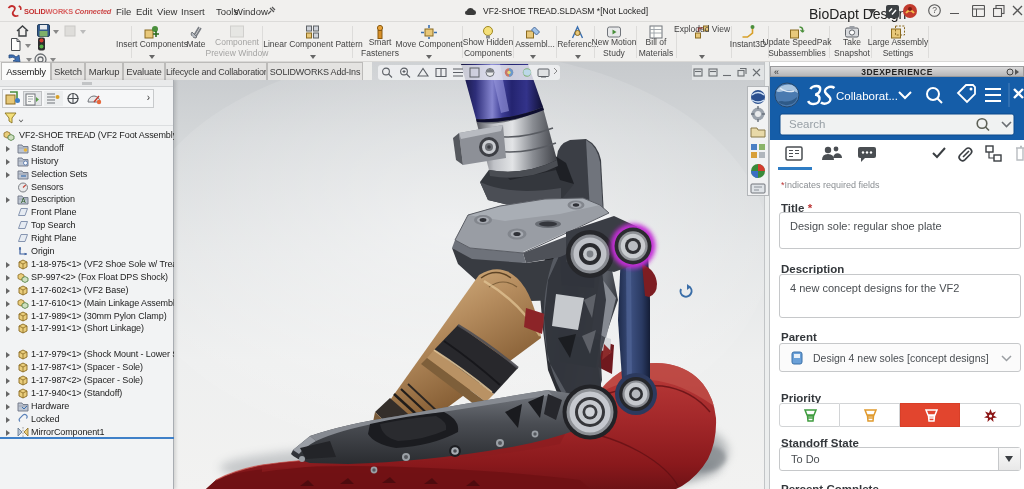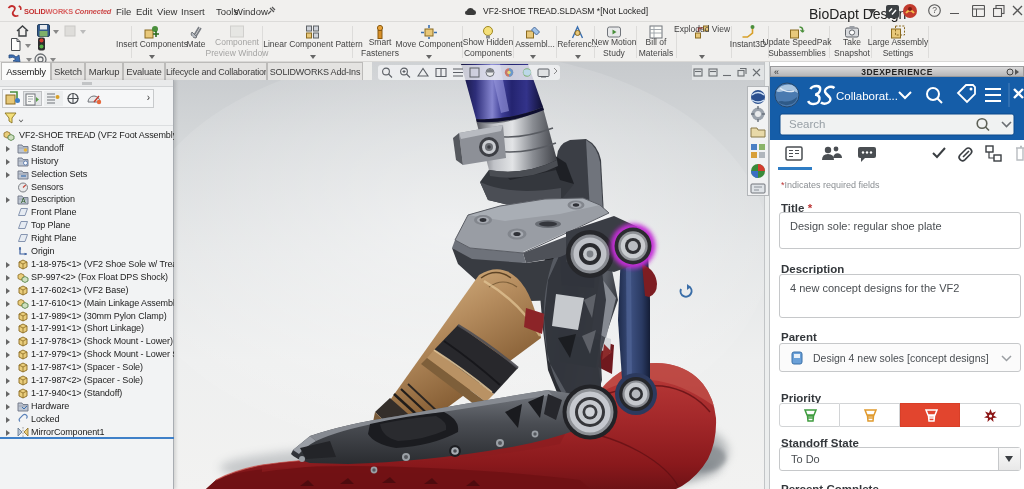--- a/index.html
+++ b/index.html
@@ -437,21 +437,21 @@
     <div class="trow" style="top:126px">
         <svg class="ticn" style="left:17px" width="12" height="12" viewBox="0 0 12 12">
           <use href="#i-plane"></use>
         </svg>
         <span class="txt" style="left:31px">Front Plane</span>
       </div>
     <div class="trow" style="top:139px">
         <svg class="ticn" style="left:17px" width="12" height="12" viewBox="0 0 12 12">
           <use href="#i-plane"></use>
         </svg>
-        <span class="txt" style="left:31px">Top Plane</span>
+        <span class="txt" style="left:31px">Top Search</span>
       </div>
     <div class="trow" style="top:152px">
         <svg class="ticn" style="left:17px" width="12" height="12" viewBox="0 0 12 12">
           <use href="#i-plane"></use>
         </svg>
         <span class="txt" style="left:31px">Right Plane</span>
       </div>
     <div class="trow" style="top:165px">
         <svg class="ticn" style="left:17px" width="12" height="12" viewBox="0 0 12 12">
           <use href="#i-origin"></use>
@@ -492,27 +492,20 @@
           <use href="#i-part"></use>
         </svg>
         <span class="txt" style="left:31px">1-17-989&lt;1&gt; (30mm Pylon Clamp)</span>
       </div>
     <div class="trow" style="top:242px">
         <i class="exp" style="left:6px"></i>
         <svg class="ticn" style="left:17px" width="12" height="13" viewBox="0 0 12 13">
           <use href="#i-part"></use>
         </svg>
         <span class="txt" style="left:31px">1-17-991&lt;1&gt; (Short Linkage)</span>
-      </div>
-    <div class="trow" style="top:255px">
-        <i class="exp" style="left:6px"></i>
-        <svg class="ticn" style="left:17px" width="12" height="13" viewBox="0 0 12 13">
-          <use href="#i-part"></use>
-        </svg>
-        <span class="txt" style="left:31px">1-17-978&lt;1&gt; (Shock Mount - Lower)</span>
       </div>
     <div class="trow" style="top:268px">
         <i class="exp" style="left:6px"></i>
         <svg class="ticn" style="left:17px" width="12" height="13" viewBox="0 0 12 13">
           <use href="#i-part"></use>
         </svg>
         <span class="txt" style="left:31px">1-17-979&lt;1&gt; (Shock Mount - Lower Spac</span>
       </div>
     <div class="trow" style="top:281px">
         <i class="exp" style="left:6px"></i>

